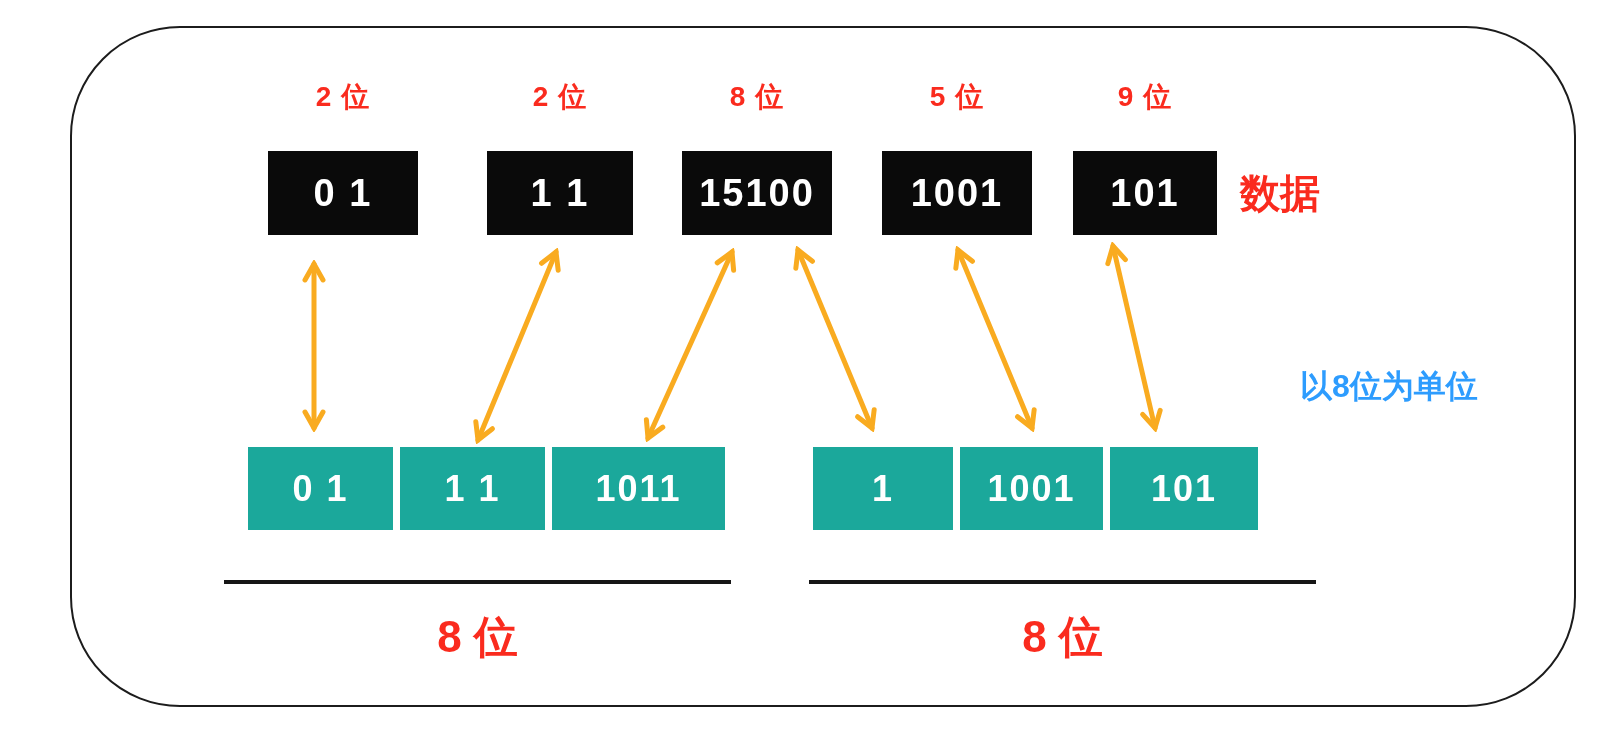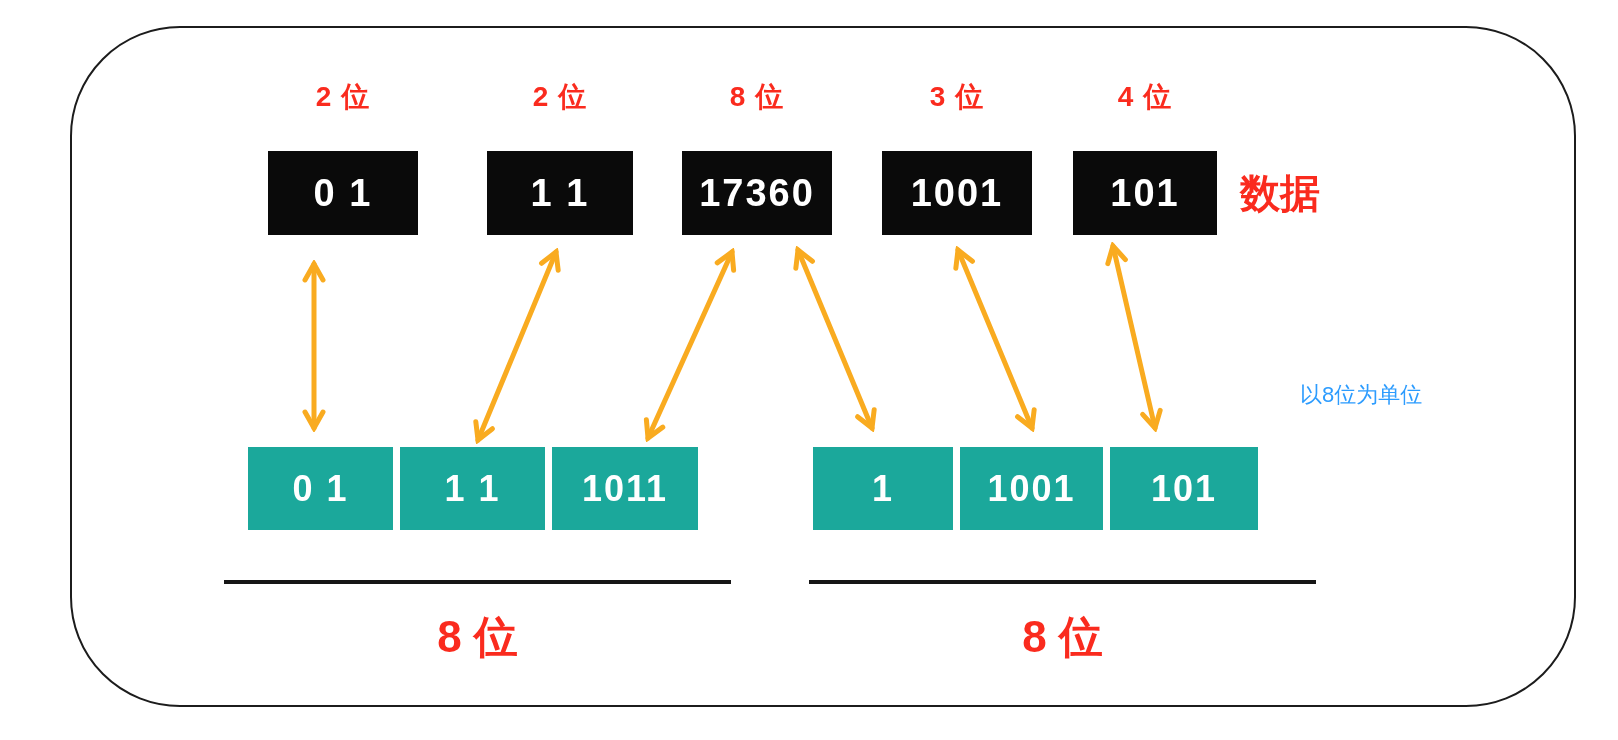--- a/index.html
+++ b/index.html
@@ -58,23 +58,23 @@
     position:absolute;top:580px;height:4px;width:507px;
     background:var(--line-black);
   }
   .byte-size-label{
     position:absolute;top:608px;width:507px;
     text-align:center;
     color:var(--red);
     font-size:44px;font-weight:bold;
   }
   .storage-note{
-    position:absolute;left:1300px;top:374px;
+    position:absolute;left:1300px;top:366px;
     color:var(--blue);
-    font-size:22px;font-weight:normal;
+    font-size:32px;font-weight:bold;
     line-height:41px;
     white-space:nowrap;
   }
   .arrow-layer{
     position:absolute;left:0;top:0;width:1618px;height:740px;
     pointer-events:none;
   }
   .arrow-layer line{
     stroke:var(--orange);
     stroke-width:5;
@@ -89,44 +89,44 @@
 
   
   .c1{left:268px;width:150px;}
   .c2{left:487px;width:146px;}
   .c3{left:682px;width:150px;}
   .c4{left:882px;width:150px;}
   .c5{left:1073px;width:144px;}
 
   .t1{left:248px;width:145px;}
   .t2{left:400px;width:145px;}
-  .t3{left:552px;width:146px;}
+  .t3{left:552px;width:173px;}
   .t4{left:813px;width:140px;}
   .t5{left:960px;width:143px;}
   .t6{left:1110px;width:148px;}
 
   .g1{left:224px;}
   .g2{left:809px;}
 </style>
 </head>
 <body>
 
 <div class="canvas">
 
   <div class="outer-frame"></div>
 
   <div class="bit-label c1">2 位</div>
   <div class="bit-label c2">2 位</div>
   <div class="bit-label c3">8 位</div>
-  <div class="bit-label c4">3 位</div>
-  <div class="bit-label c5">4 位</div>
+  <div class="bit-label c4">5 位</div>
+  <div class="bit-label c5">9 位</div>
 
   <div class="data-box c1">0 1</div>
   <div class="data-box c2">1 1</div>
-  <div class="data-box c3">17360</div>
+  <div class="data-box c3">15100</div>
   <div class="data-box c4">1001</div>
   <div class="data-box c5">101</div>
 
   <div class="data-row-label">数据</div>
 
   <svg class="arrow-layer" viewBox="0 0 1618 740" xmlns="http://www.w3.org/2000/svg">
     <defs>
       <marker id="ah-end" markerWidth="26" markerHeight="26" refX="22" refY="13" orient="auto" markerUnits="userSpaceOnUse">
         <path class="arrow-head" d="M6,4 L22,13 L6,22"></path>
       </marker>

